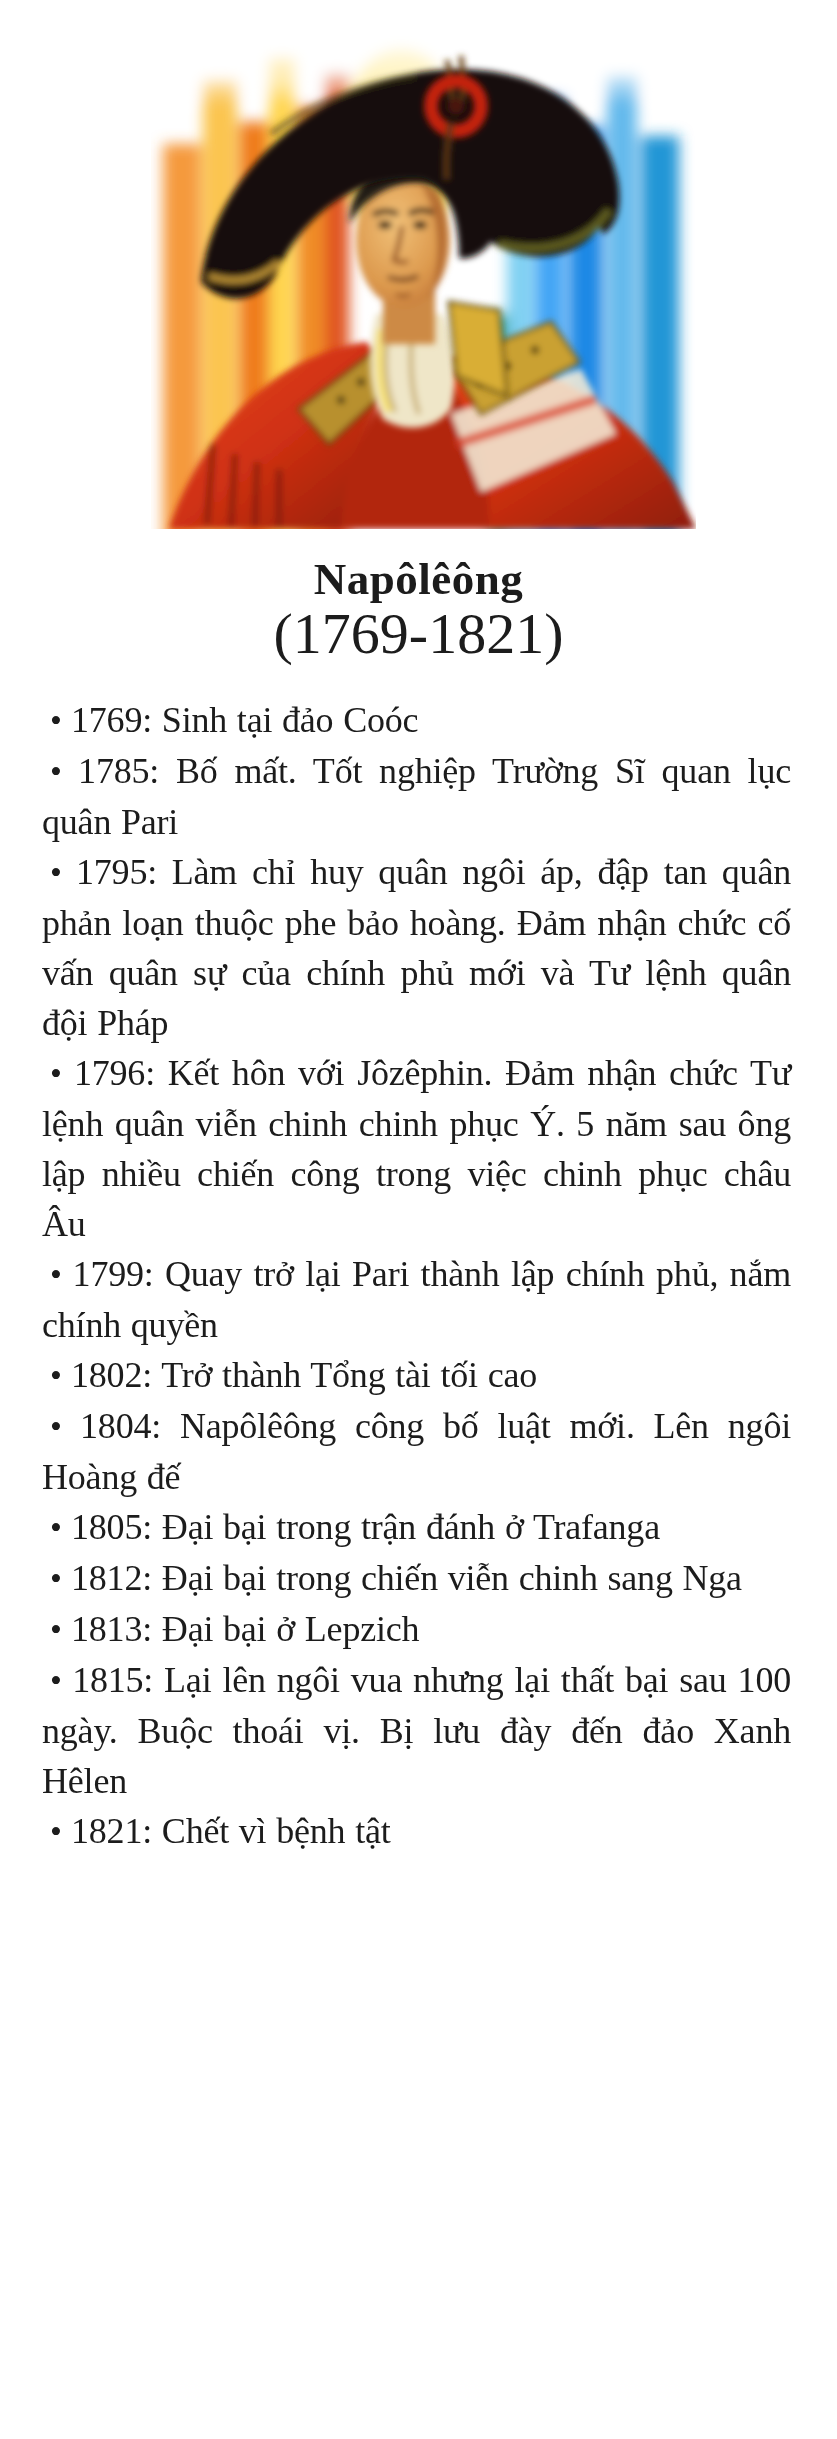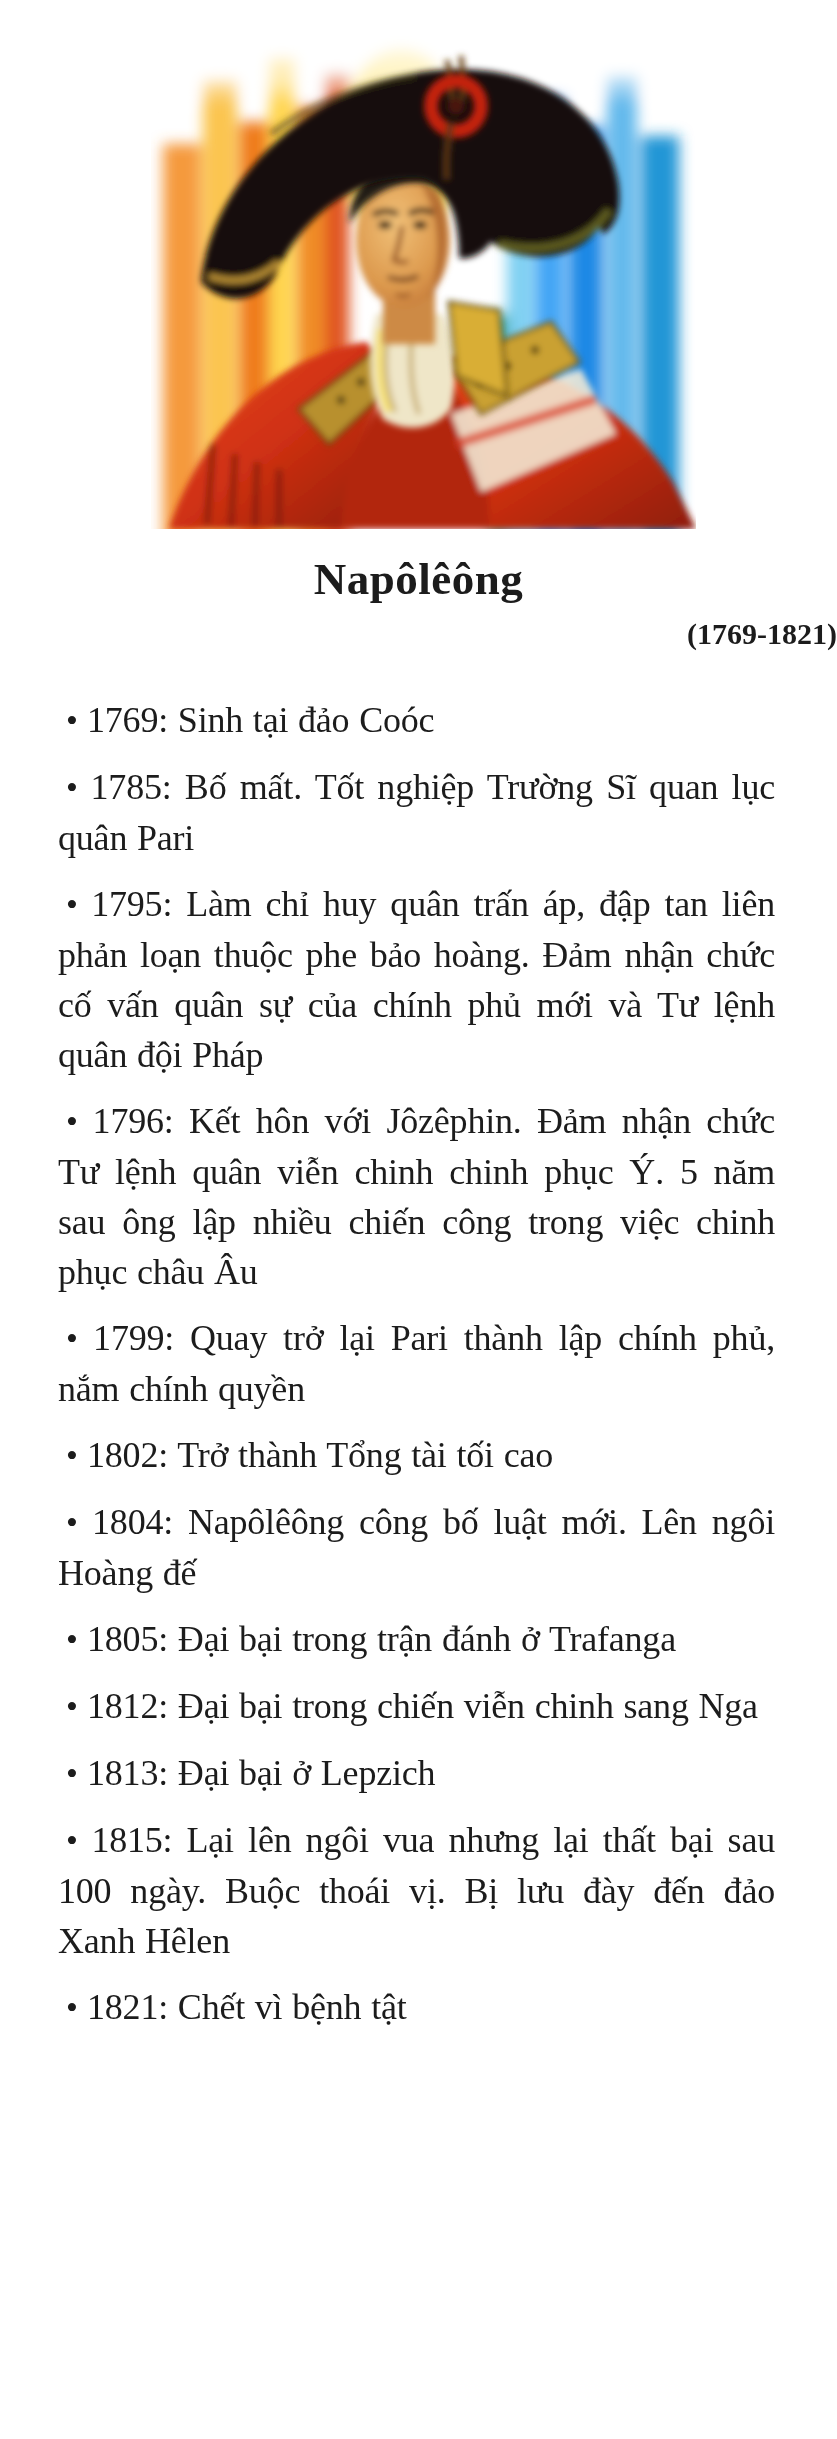--- a/index.html
+++ b/index.html
@@ -29,31 +29,31 @@
   h1.title{
     margin:26px 0 0 0;
     text-align:center;
     font-size:45px;
     line-height:48px;
     font-weight:bold;
     letter-spacing:0.5px;
   }
   .subtitle{
     margin-top:6px;
-    text-align:right;
-    font-size:30px;
+    text-align:center;
+    font-size:58px;
     line-height:50px;
-    font-weight:bold;
+    font-weight:normal;
   }
   .timeline{
     margin-top:36px;
     padding:0 46px 0 42px;
   }
   p.entry{
-    margin:16px;
+    margin:0;
     font-size:36px;
     line-height:50px;
     text-align:justify;
     text-indent:8px;
     letter-spacing:-0.2px;
     word-spacing:1px;
   }
   p.entry .bullet{
     font-size:34px;
   }
@@ -173,21 +173,21 @@
       </g>
     </svg>
   </div>
 
   <h1 class="title">Napôlêông</h1>
   <div class="subtitle">(1769-1821)</div>
 
   <div class="timeline" id="timeline">
       <p class="entry"><span class="bullet">• </span><span class="year">1769: </span><span class="etext">Sinh tại đảo Coóc</span></p>
       <p class="entry"><span class="bullet">• </span><span class="year">1785: </span><span class="etext">Bố mất. Tốt nghiệp Trường Sĩ quan lục quân Pari</span></p>
-      <p class="entry"><span class="bullet">• </span><span class="year">1795: </span><span class="etext">Làm chỉ huy quân trấn áp, đập tan liên phản loạn thuộc phe bảo hoàng. Đảm nhận chức cố vấn quân sự của chính phủ mới và Tư lệnh quân đội Pháp</span></p>
+      <p class="entry"><span class="bullet">• </span><span class="year">1795: </span><span class="etext">Làm chỉ huy quân ngôi áp, đập tan quân phản loạn thuộc phe bảo hoàng. Đảm nhận chức cố vấn quân sự của chính phủ mới và Tư lệnh quân đội Pháp</span></p>
       <p class="entry"><span class="bullet">• </span><span class="year">1796: </span><span class="etext">Kết hôn với Jôzêphin. Đảm nhận chức Tư lệnh quân viễn chinh chinh phục Ý. 5 năm sau ông lập nhiều chiến công trong việc chinh phục châu Âu</span></p>
       <p class="entry"><span class="bullet">• </span><span class="year">1799: </span><span class="etext">Quay trở lại Pari thành lập chính phủ, nắm chính quyền</span></p>
       <p class="entry"><span class="bullet">• </span><span class="year">1802: </span><span class="etext">Trở thành Tổng tài tối cao</span></p>
       <p class="entry"><span class="bullet">• </span><span class="year">1804: </span><span class="etext">Napôlêông công bố luật mới. Lên ngôi Hoàng đế</span></p>
       <p class="entry"><span class="bullet">• </span><span class="year">1805: </span><span class="etext">Đại bại trong trận đánh ở Trafanga</span></p>
       <p class="entry"><span class="bullet">• </span><span class="year">1812: </span><span class="etext">Đại bại trong chiến viễn chinh sang Nga</span></p>
       <p class="entry"><span class="bullet">• </span><span class="year">1813: </span><span class="etext">Đại bại ở Lepzich</span></p>
       <p class="entry"><span class="bullet">• </span><span class="year">1815: </span><span class="etext">Lại lên ngôi vua nhưng lại thất bại sau 100 ngày. Buộc thoái vị. Bị lưu đày đến đảo Xanh Hêlen</span></p>
       <p class="entry"><span class="bullet">• </span><span class="year">1821: </span><span class="etext">Chết vì bệnh tật</span></p>
     </div>

